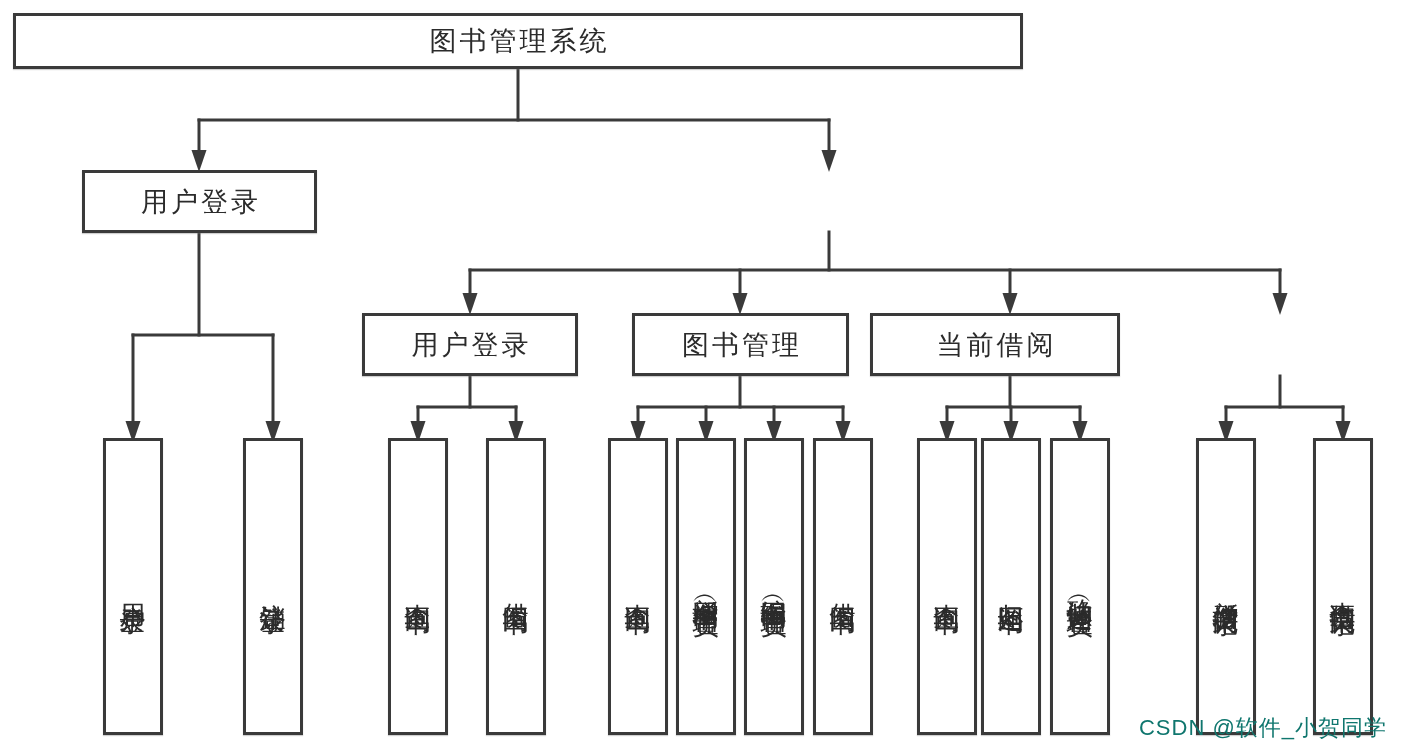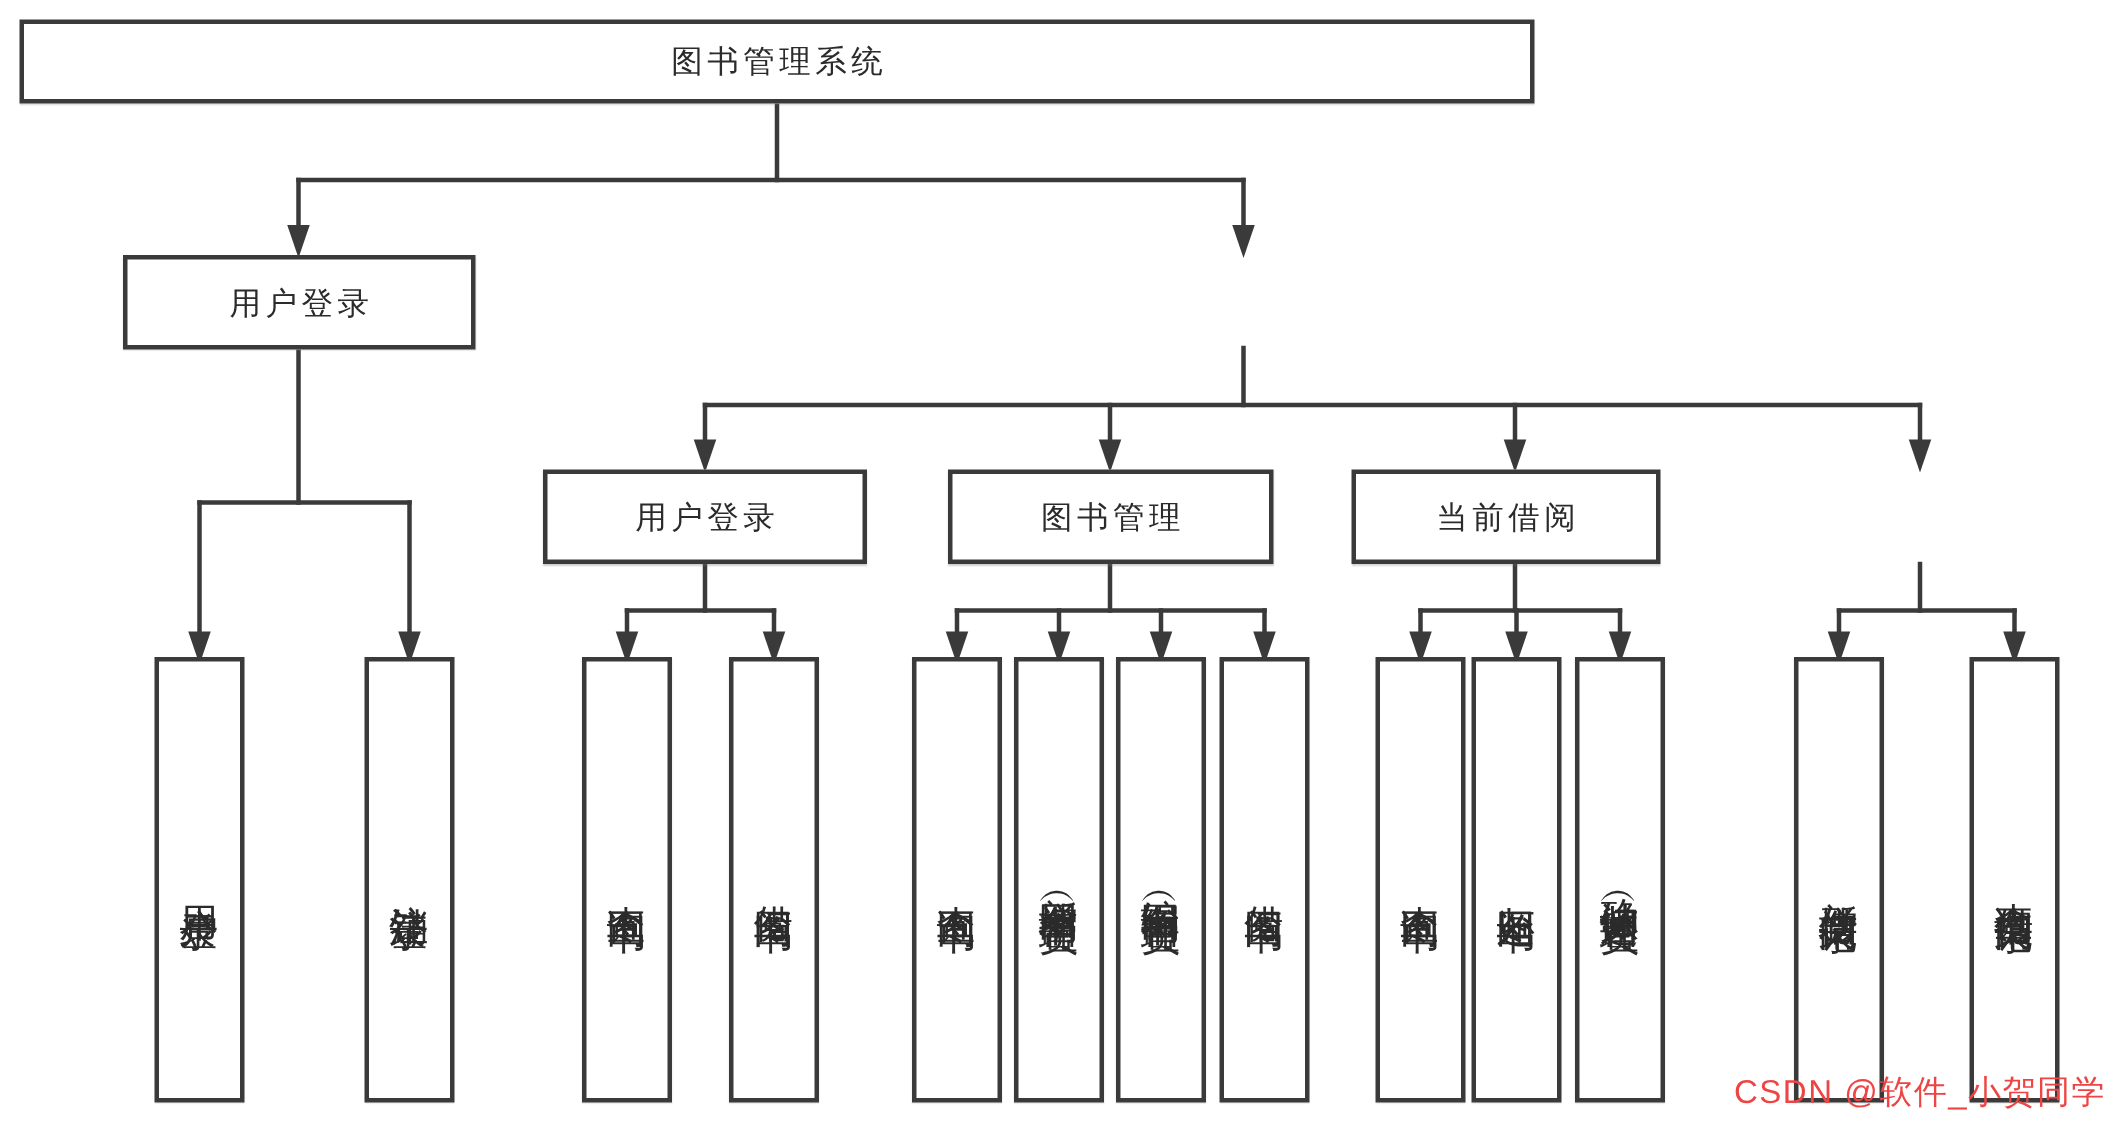--- a/index.html
+++ b/index.html
@@ -13,39 +13,39 @@
   #connectors{position:absolute;left:0;top:0;width:1405px;height:747px;}
   .box{
     position:absolute;
     box-sizing:border-box;
     border:3px solid #3a3a3a;
     background:#ffffff;
     display:flex;
     align-items:center;
     justify-content:center;
     color:#2b2b2b;
-    font-size:21px;
+    font-size:27px;
     letter-spacing:3px;
     text-indent:3px;
     white-space:nowrap;
     box-shadow:0 1px 1px rgba(120,120,120,.35);
   }
   .leaf{
     writing-mode:vertical-lr;
     text-orientation:mixed;
     font-size:26px;
     letter-spacing:2px;
     text-indent:0;
     line-height:1;
   }
   #watermark{
     position:absolute;
-    right:1px;
+    right:18px;
     bottom:4px;
-    color:#ef4444;
+    color:#0f766e;
     font-size:22px;
     letter-spacing:1px;
     white-space:nowrap;
   }
 </style>
 </head>
 <body>
 
 <div id="canvas">
 
@@ -117,21 +117,21 @@
       <polygon points="1335.5,421 1350.5,421 1343,443"></polygon>
     </g>
   </svg>
 
   <div class="box" style="left:13px;top:13px;width:1010px;height:56px">图书管理系统</div>
 
   <div class="box" style="left:82px;top:170px;width:235px;height:63px">用户登录</div>
 
   <div class="box" style="left:362px;top:313px;width:216px;height:63px">用户登录</div>
   <div class="box" style="left:632px;top:313px;width:217px;height:63px">图书管理</div>
-  <div class="box" style="left:901px;top:313px;width:206px;height:63px">当前借阅</div>
+  <div class="box" style="left:870px;top:313px;width:250px;height:63px">当前借阅</div>
 
   <div class="box leaf" style="left:103px;top:438px;width:60px;height:297px">用户登录</div>
   <div class="box leaf" style="left:243px;top:438px;width:60px;height:297px">注销登录</div>
 
   <div class="box leaf" style="left:388px;top:438px;width:60px;height:297px">查询图书</div>
   <div class="box leaf" style="left:486px;top:438px;width:60px;height:297px">借阅图书</div>
 
   <div class="box leaf" style="left:608px;top:438px;width:60px;height:297px">查询图书</div>
   <div class="box leaf" style="left:676px;top:438px;width:60px;height:297px">新增图书（管理员）</div>
   <div class="box leaf" style="left:744px;top:438px;width:60px;height:297px">编辑图书（管理员）</div>

